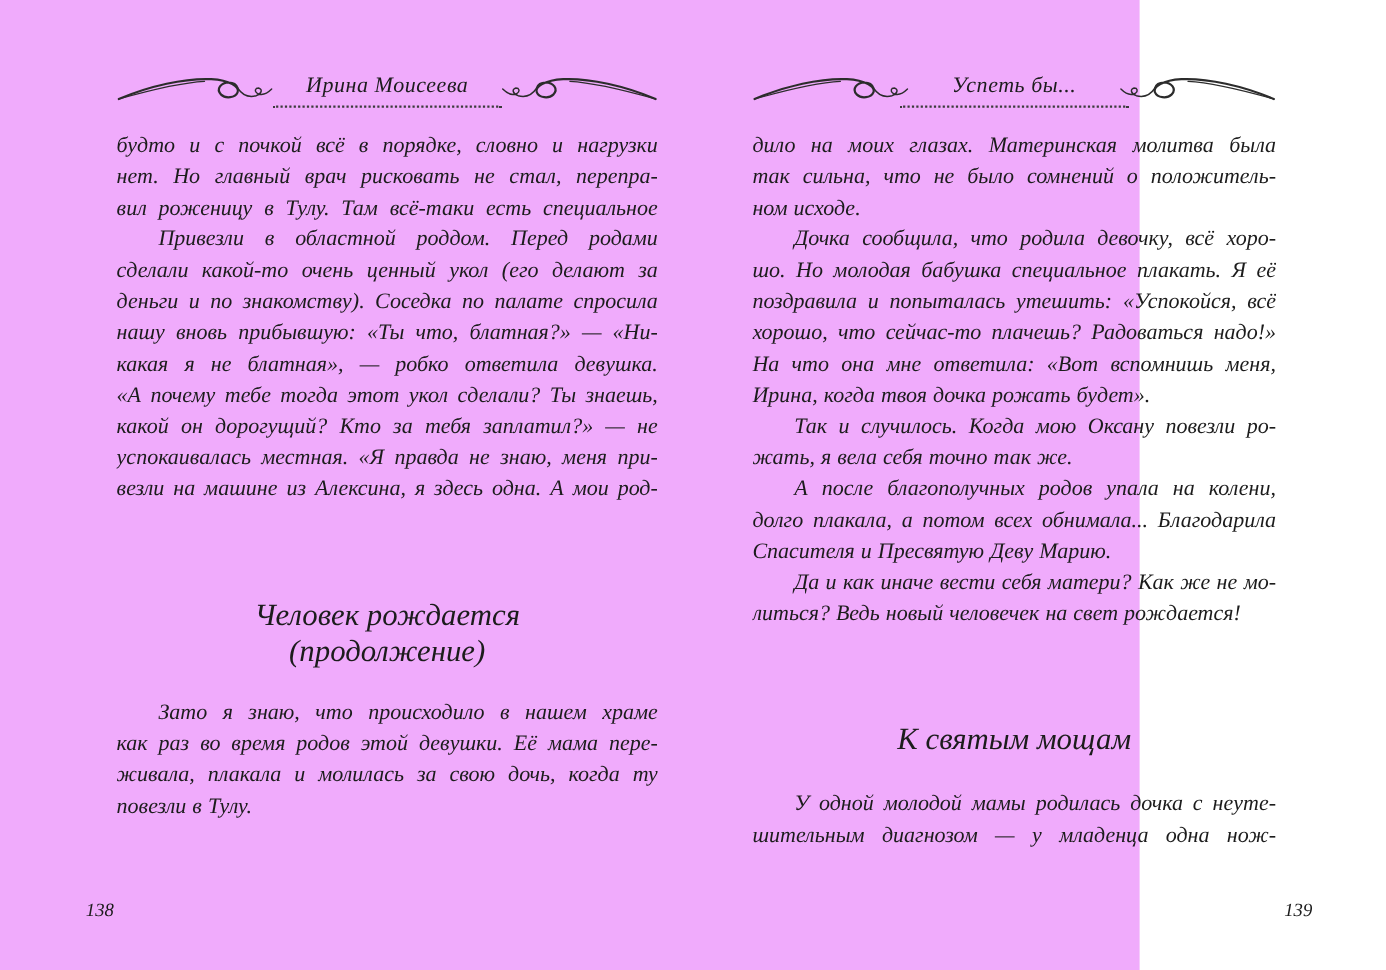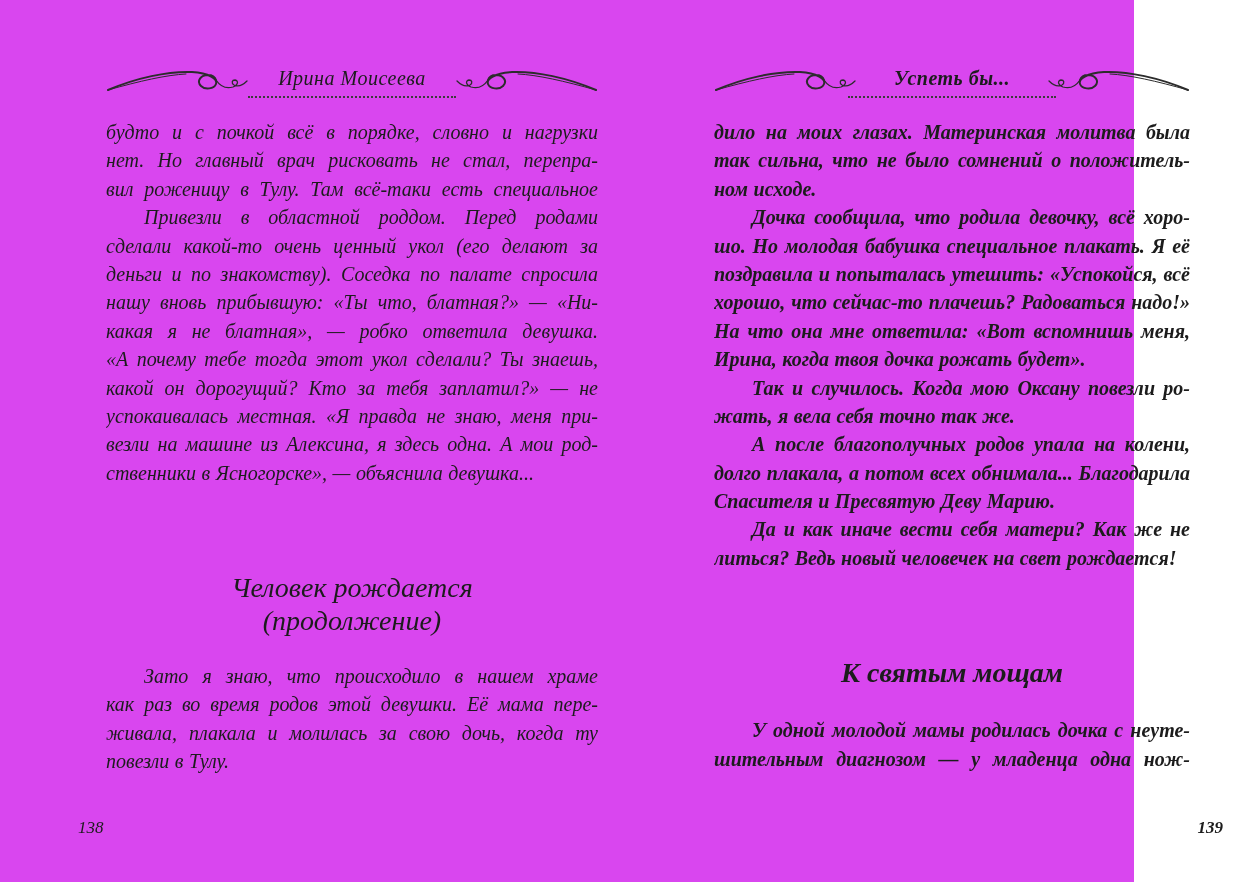--- a/index.html
+++ b/index.html
@@ -5,26 +5,26 @@
   html, body { margin: 0; padding: 0; }
   body {
     width: 1260px; height: 882px;
     background: #ffffff;
     font-family: "Liberation Serif", "DejaVu Serif", serif;
     color: #1c1c1c;
     overflow: hidden;
   }
   .sheet {
     position: relative;
-    width: 1134px; height: 882px;
-    background: #d946ef;
+    width: 1036px; height: 882px;
+    background: #f0abfc;
   }
   .page { position: absolute; top: 62px; }
   .page-left  { left: 106px; width: 492px; }
-  .page-right { left: 714px; width: 476px; font-weight: bold; }
+  .page-right { left: 684px; width: 476px; }
 
   
   .hdr {
     position: relative;
     display: flex;
     align-items: center;
     height: 40px;
   }
   .flourish { flex: 0 0 auto; width: 142px; height: 28px; }
   .flourish.mirrored { transform: scaleX(-1); }
@@ -112,21 +112,20 @@
         <div class="line">вил роженицу в Тулу. Там всё-таки есть специальное</div>
         <div class="line ind">Привезли в областной роддом. Перед родами</div>
         <div class="line">сделали какой-то очень ценный укол (его делают за</div>
         <div class="line">деньги и по знакомству). Соседка по палате спросила</div>
         <div class="line">нашу вновь прибывшую: «Ты что, блатная?» — «Ни-</div>
         <div class="line">какая я не блатная», — робко ответила девушка.</div>
         <div class="line">«А почему тебе тогда этот укол сделали? Ты знаешь,</div>
         <div class="line">какой он дорогущий? Кто за тебя заплатил?» — не</div>
         <div class="line">успокаивалась местная. «Я правда не знаю, меня при-</div>
         <div class="line">везли на машине из Алексина, я здесь одна. А мои род-</div>
-        <div class="line end">ственники в Ясногорске», — объяснила девушка...</div>
       </div>
 
     <div class="section-heading">
 
     <div>Человек рождается</div>
         <div>(продолжение)</div>
       </div>
 
     <div class="bodytext section-body">
 

